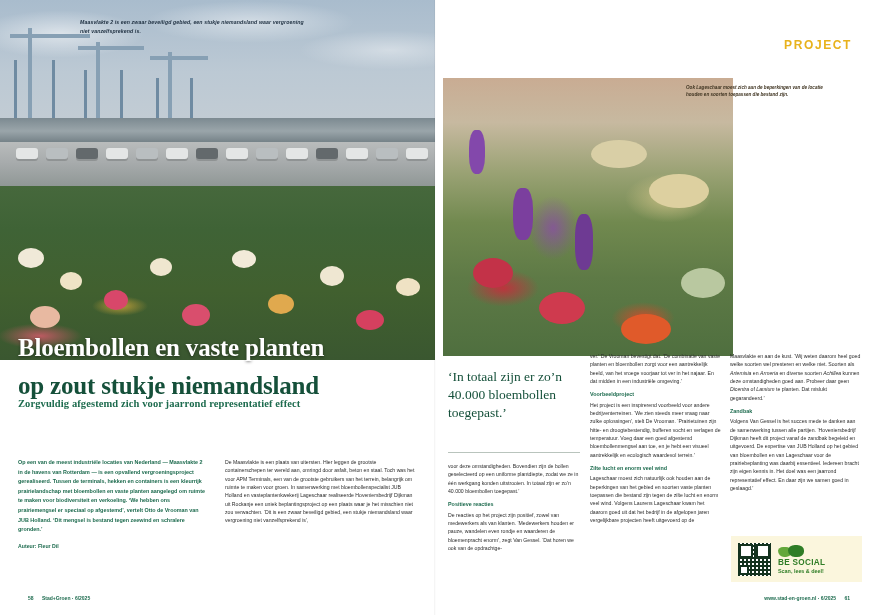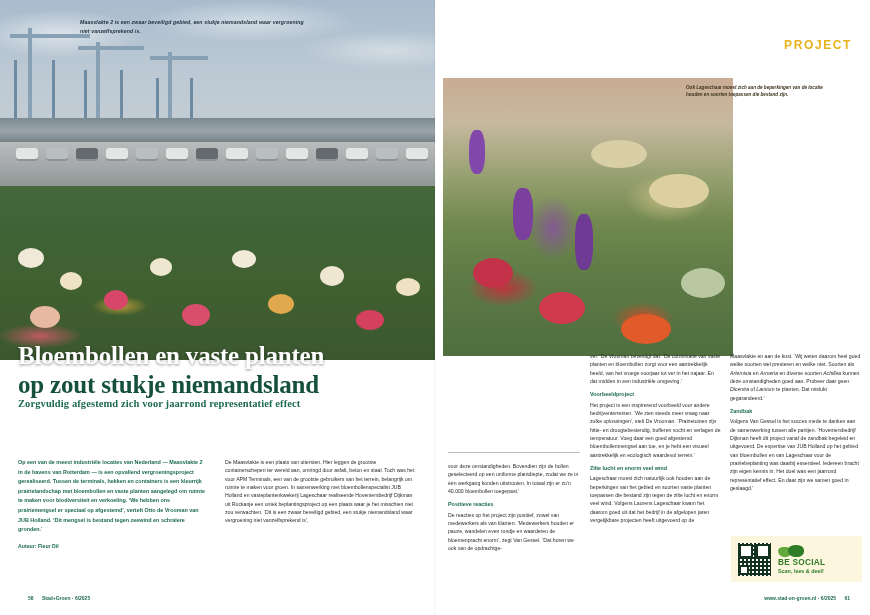--- a/index.html
+++ b/index.html
@@ -50,32 +50,32 @@
     position:absolute; left:0; top:186px; width:100%; height:174px;
     background:
       radial-gradient(ellipse 60px 18px at 40px 150px, rgba(220,90,110,.8), rgba(220,90,110,0) 70%),
       radial-gradient(ellipse 40px 14px at 120px 120px, rgba(235,180,60,.7), rgba(235,180,60,0) 70%),
       linear-gradient(180deg,#46683c 0%, #3f6336 25%, #41602f 60%, #3a5730 100%);
   }
   .blob { position:absolute; border-radius:50%; filter:blur(.4px); }
 
   
   .headline-wrap {
-    position:absolute; left:18px; top:342px; width:400px;
+    position:absolute; left:18px; top:334px; width:400px;
   }
   .headline-1 {
     font-family:"Liberation Serif", serif;
     font-size:25px; font-weight:bold; color:#ffffff;
     letter-spacing:-.2px; line-height:1.08;
     text-shadow:0 1px 3px rgba(0,0,0,.45);
   }
   .headline-2 {
     font-family:"Liberation Serif", serif;
     font-size:25px; font-weight:bold; color:#15503a;
-    letter-spacing:-.2px; line-height:1.18; margin-top:1px;
+    letter-spacing:-.2px; line-height:1.18; margin-top:10px;
   }
   .subhead {
     position:absolute; left:18px; top:398px; width:400px;
     font-family:"Liberation Serif", serif;
     font-size:10.5px; color:#1d6b4e; font-weight:bold; letter-spacing:.1px;
   }
 
   
   .cap-left {
     position:absolute; left:80px; top:18px; width:230px;
@@ -258,20 +258,21 @@
     <div class="blob" style="left:178px; top:236px; width:50px; height:30px; background:#e05a2a;"></div>
     <div class="blob" style="left:70px; top:110px; width:20px; height:52px; background:#7b3f9e; border-radius:40%;"></div>
     <div class="blob" style="left:132px; top:136px; width:18px; height:56px; background:#6e3a93; border-radius:40%;"></div>
     <div class="blob" style="left:26px; top:52px; width:16px; height:44px; background:#8348ab; border-radius:40%;"></div>
     <div class="blob" style="left:206px; top:96px; width:60px; height:34px; background:#ddd0a0;"></div>
     <div class="blob" style="left:148px; top:62px; width:56px; height:28px; background:#d9cfa6;"></div>
     <div class="blob" style="left:238px; top:190px; width:44px; height:30px; background:#b9c8a0;"></div>
   </div>
   <div class="cap-right">Ook Lageschaar moest zich aan de beperkingen van de locatie houden en soorten toepassen die bestand zijn.</div>
 
+  <div class="pullquote">‘In totaal zijn er zo’n 40.000 bloembollen toegepast.’</div>
   <div class="rule-top"></div>
 
   <div class="col" id="col3">
     <p>voor deze omstandigheden. Bovendien zijn de bollen geselecteerd op een uniforme plantdiepte, zodat we ze in één werkgang konden uitstrooien. In totaal zijn er zo’n 40.000 bloembollen toegepast.’</p>
     <h4>Positieve reacties</h4>
     <p>De reacties op het project zijn positief, zowel van medewerkers als van klanten. ‘Medewerkers houden er pauze, wandelen even rondje en waarderen de bloemenpracht enorm’, zegt Van Gessel. ‘Dat horen we ook van de opdrachtge-</p>
   </div>
 
   <div class="col" id="col4">
     <p>ver.’ De Vrooman bevestigt dat. ‘De combinatie van vaste planten en bloembollen zorgt voor een aantrekkelijk beeld, van het vroege voorjaar tot ver in het najaar. En dat midden in een industriële omgeving.’</p>

